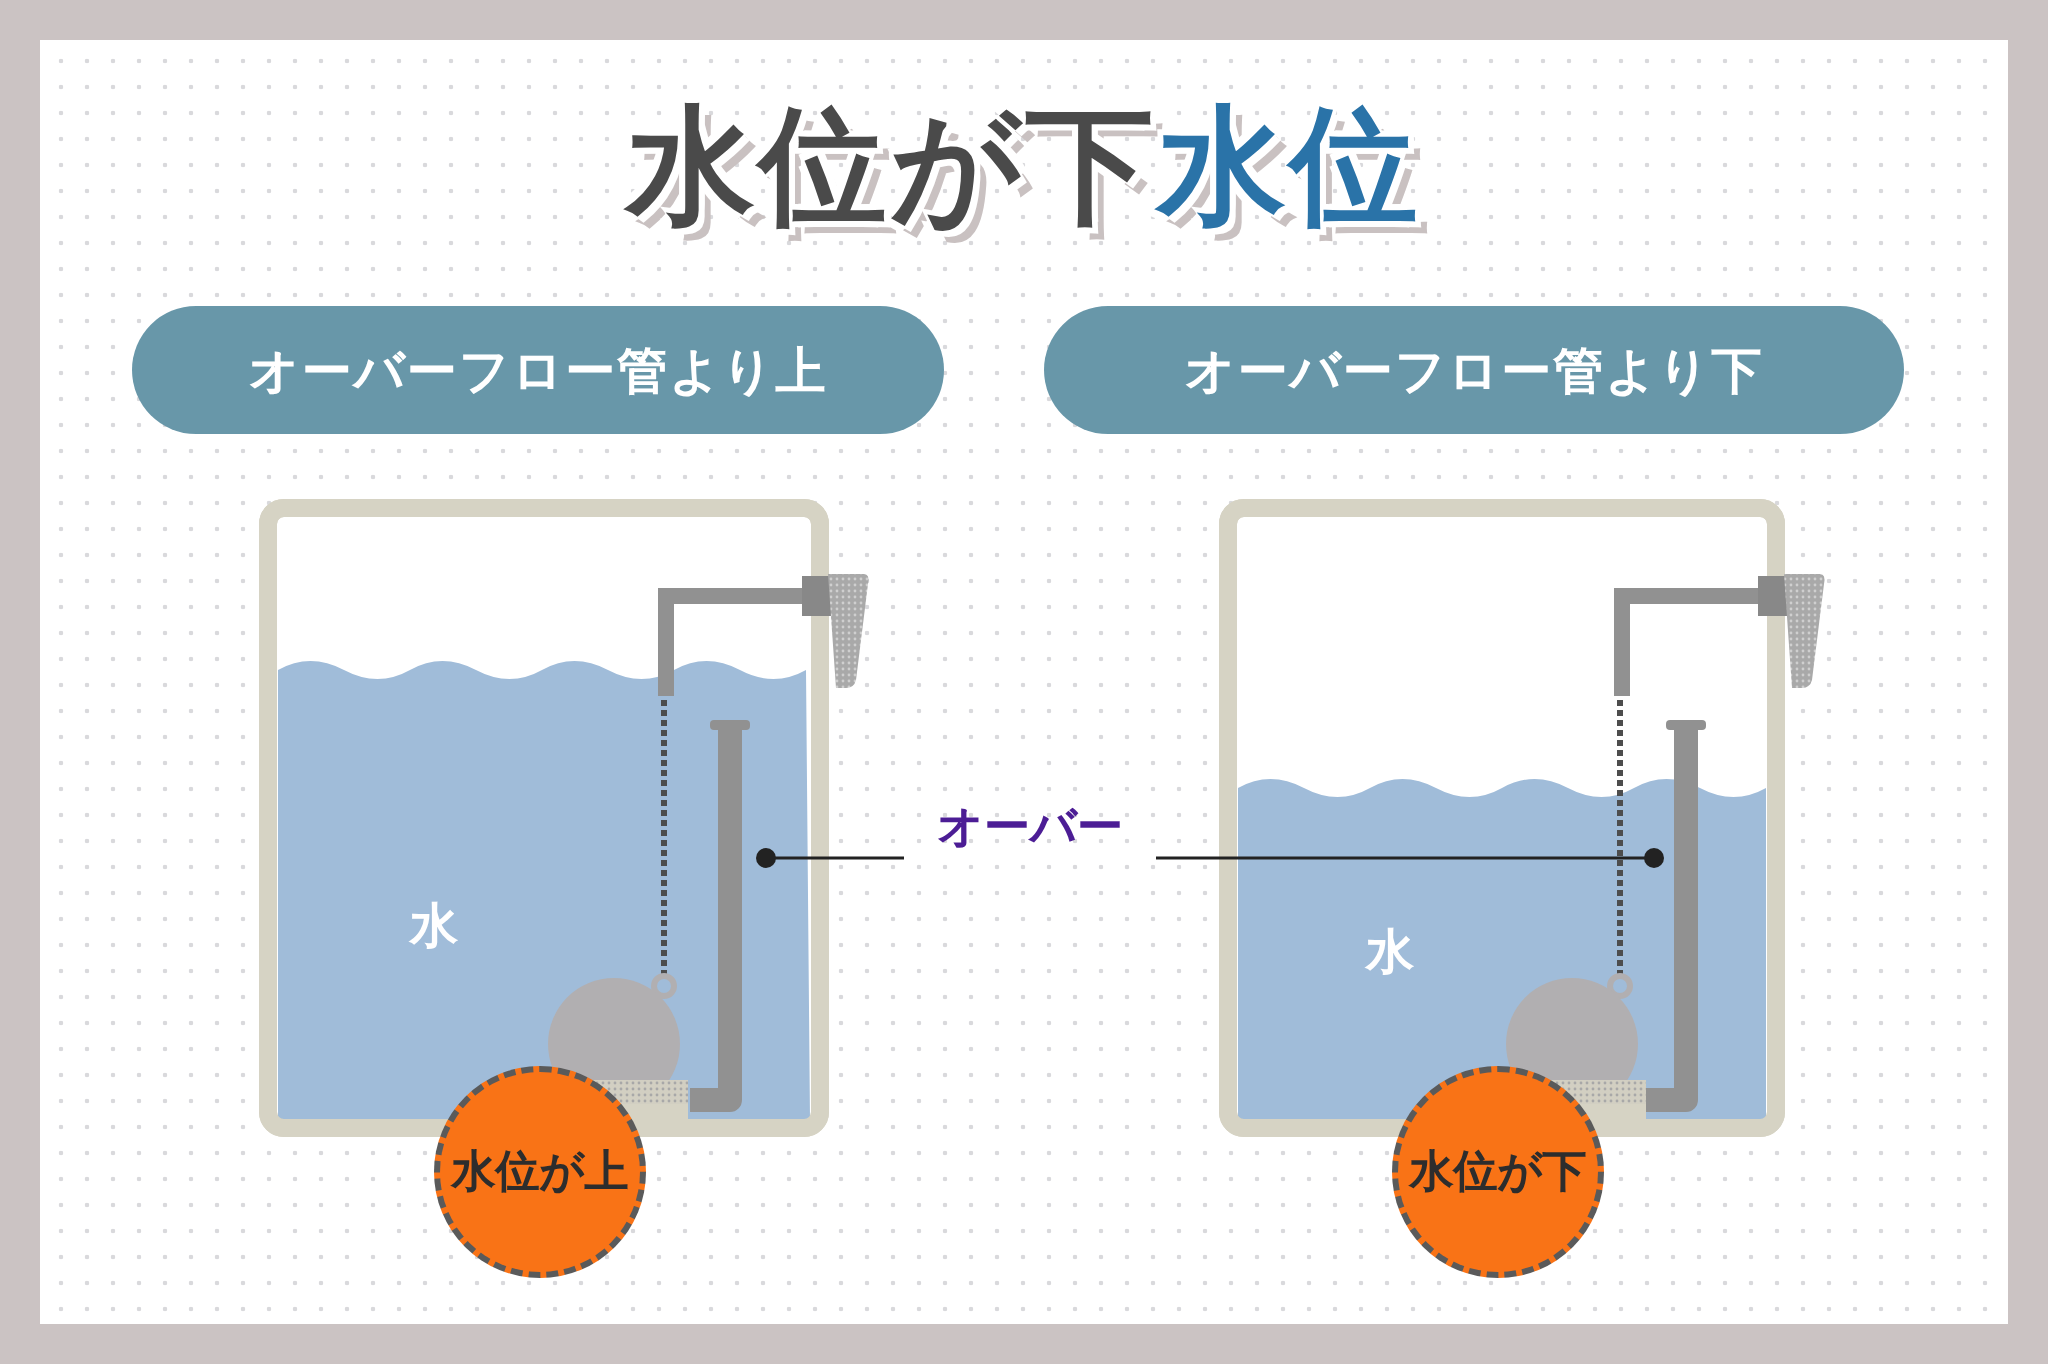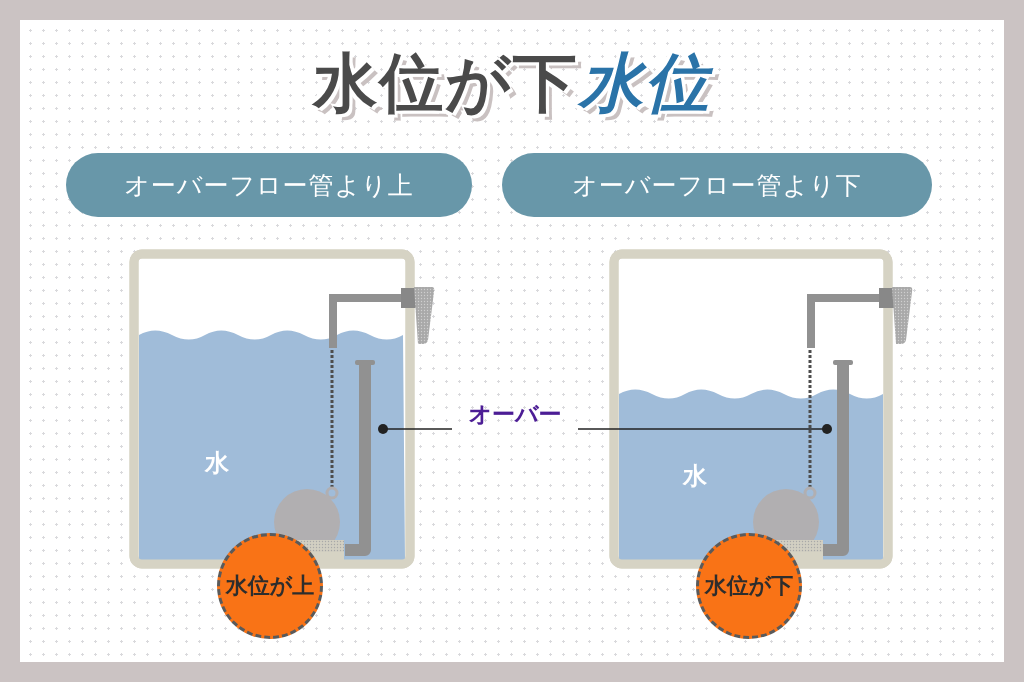--- a/index.html
+++ b/index.html
@@ -4,38 +4,38 @@
 <style>
   html, body { margin:0; padding:0; }
   body { width:1024px; height:682px; overflow:hidden; background:#cbc3c3; font-family:"DejaVu Sans","Liberation Sans",sans-serif; }
   .frame { position:absolute; left:20px; top:20px; width:984px; height:642px;
     background-color:#ffffff;
     background-image: radial-gradient(#d9d9dc 1px, transparent 1.3px);
     background-size:13px 13px; background-position:4px 4px; }
   .title { position:absolute; left:0; top:40px; width:1024px; text-align:center; font-size:64px; font-weight:bold; letter-spacing:2px;
     text-shadow: 3px 3px 0 #fff, -3px -3px 0 #fff, 3px -3px 0 #fff, -3px 3px 0 #fff, 6px 6px 0 #c9c1c1; }
   .title .dark { color:#4a4a4a; }
-  .title .blue { color:#2a73a8;font-style:italic; }
-  .pill { position:absolute; height:64px; border-radius:32px; background:#6897a9; color:#fff; font-size:25px; font-weight:normal; display:flex; align-items:center; justify-content:center; letter-spacing:1px; }
+  .title .blue { color:#2a73a8; }
+  .pill { position:absolute; height:64px; border-radius:32px; background:#6897a9; color:#fff; font-size:25px; font-weight:bold; display:flex; align-items:center; justify-content:center; letter-spacing:1px; }
   svg { position:absolute; left:0; top:0; }
   .label-water { position:absolute; color:#fff; font-size:24px; font-weight:bold; }
   .callout { position:absolute; left:440px; top:398px; width:150px; text-align:center; font-size:23px; font-weight:bold; color:#4c1d95; line-height:32px; }
   .badge { position:absolute; width:106px; height:106px; border-radius:50%; background:#f97316; border:3px dashed #5a5a5a; box-sizing:border-box; display:flex; align-items:center; justify-content:center; font-size:22px; font-weight:bold; color:#2d2d2d; }
 </style>
 </head>
 <body>
 
 <div class="frame"></div>
 
 <div class="title">
   <span class="dark">水位が下</span><span class="blue">水位</span>
 </div>
 
 <div class="pill" style="left:66px; top:153px; width:406px;">オーバーフロー管より上</div>
-<div class="pill" style="left:502px; top:153px; width:430px;">オーバーフロー管より下</div>
+<div class="pill" style="left:522px; top:153px; width:430px;">オーバーフロー管より下</div>
 
 <svg width="1024" height="682" viewBox="0 0 1024 682">
   <defs>
     <pattern id="dots" width="3" height="3" patternUnits="userSpaceOnUse">
       <rect width="3" height="3" fill="#a9a9a9"></rect>
         <circle cx="1.5" cy="1.5" r="0.7" fill="#cfcfcf"></circle>
     </pattern>
     <pattern id="dots2" width="3" height="3" patternUnits="userSpaceOnUse">
       <rect width="3" height="3" fill="#d2cfc2"></rect>
         <circle cx="1.5" cy="1.5" r="0.7" fill="#a8a8a8"></circle>

